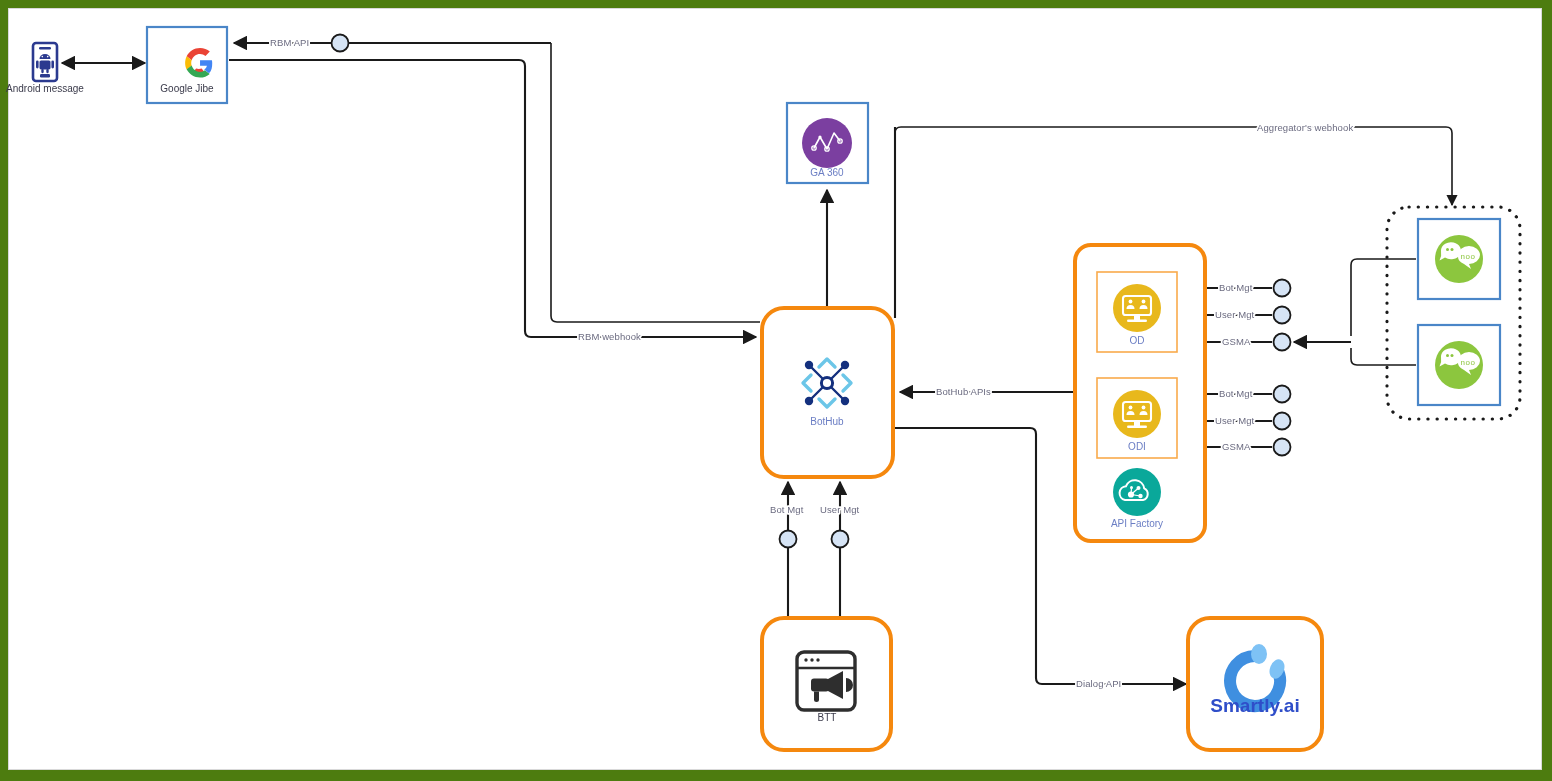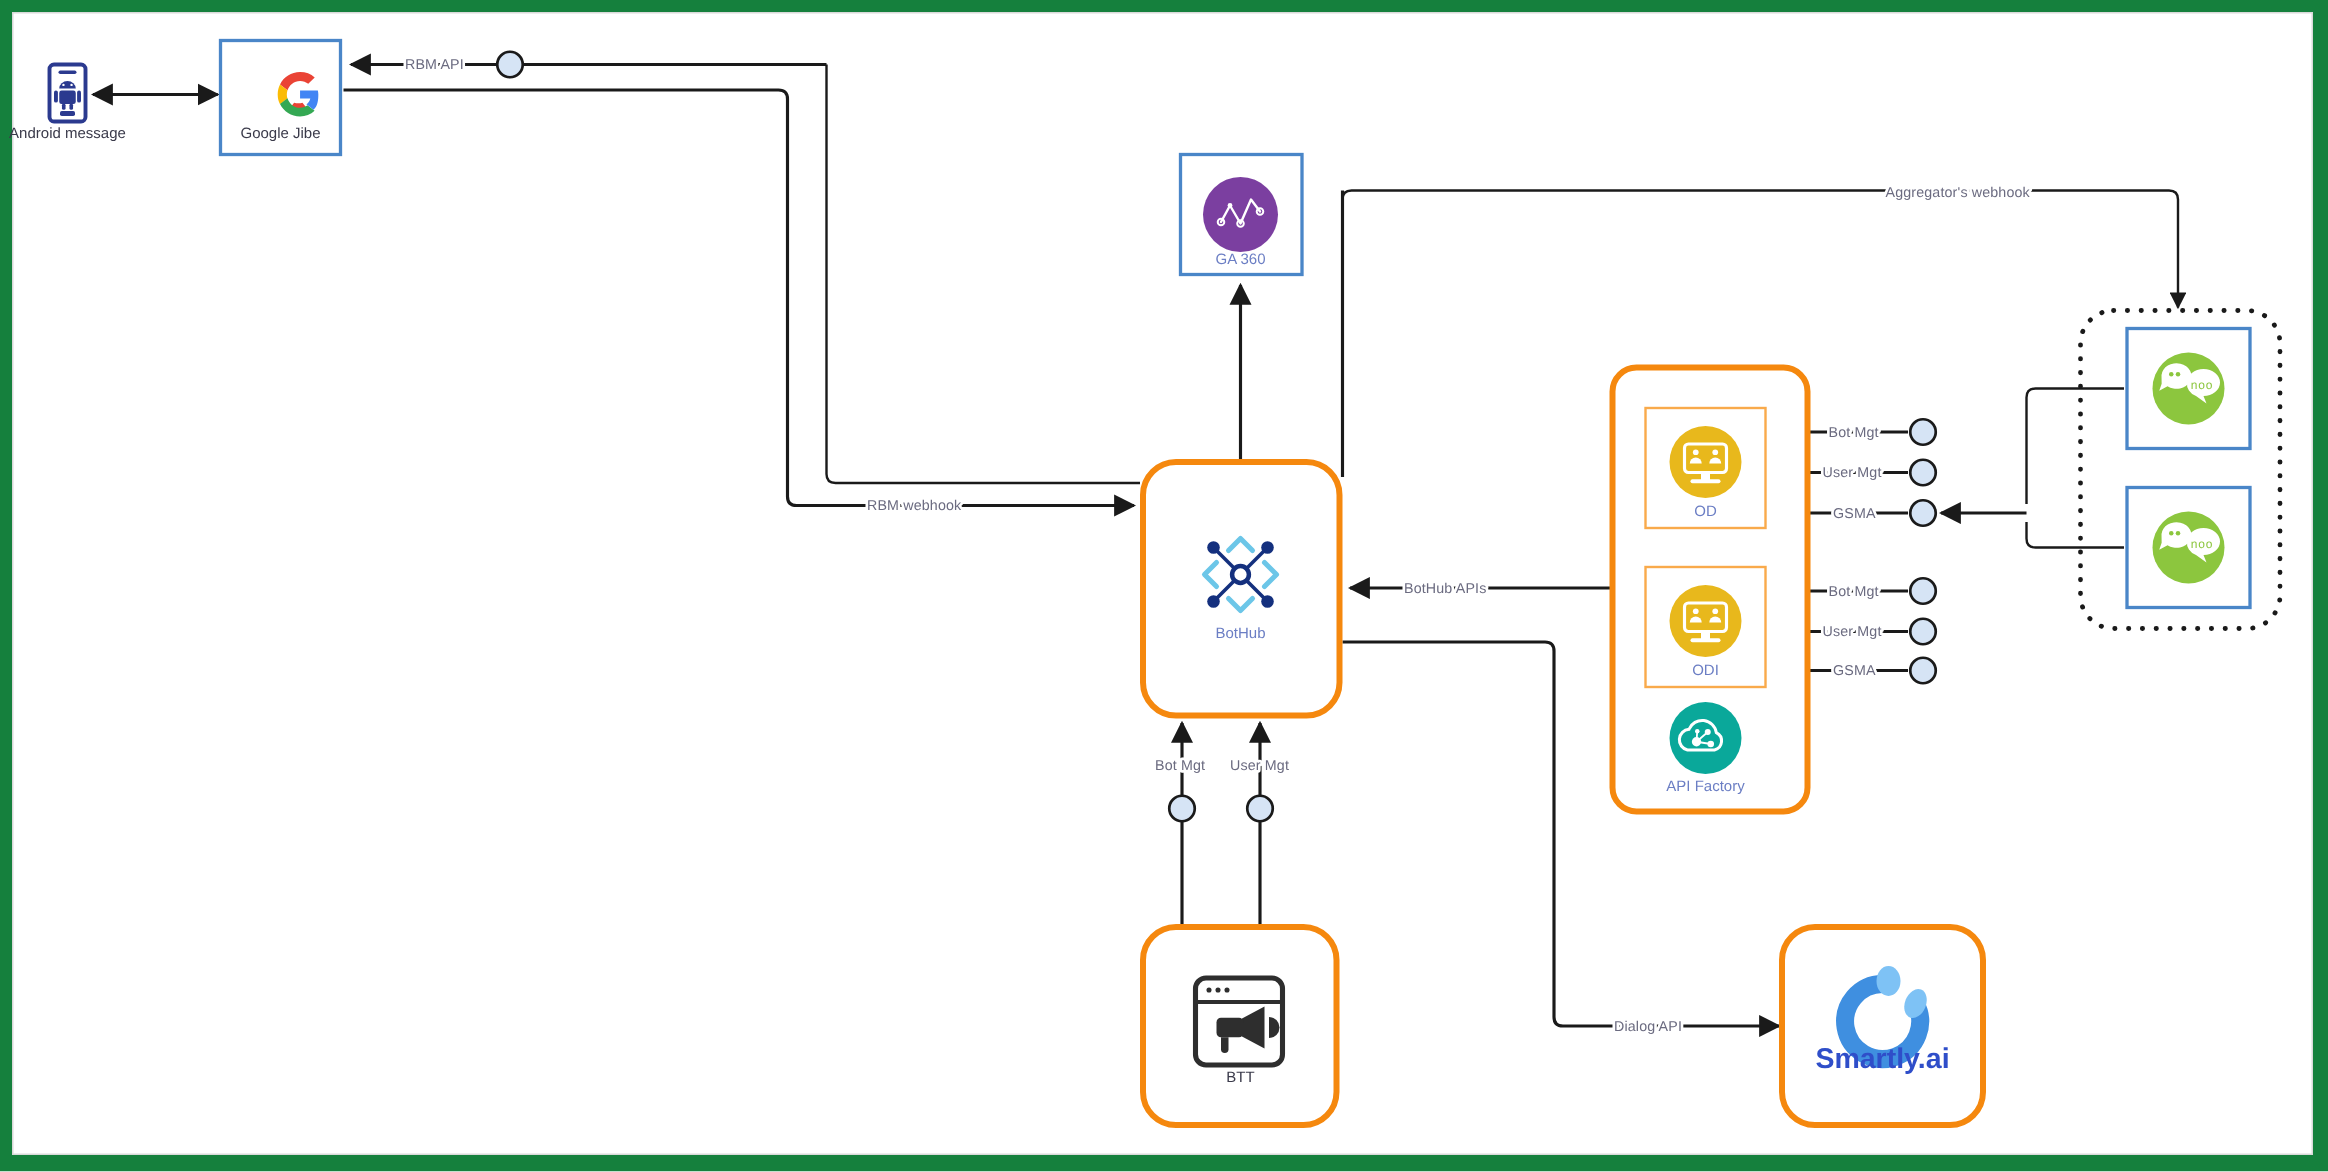--- a/index.html
+++ b/index.html
@@ -1,18 +1,18 @@
 <!DOCTYPE html>
 <html><head>
 <meta charset="utf-8">
 <title>Architecture Diagram</title>
 <style>
   html,body{margin:0;padding:0;background:#ffffff;}
   body{font-family:"Liberation Sans","DejaVu Sans",sans-serif;}
-  #canvas{position:relative;width:1552px;height:781px;background:#15803d;overflow:hidden;}
+  #canvas{position:relative;width:1552px;height:781px;background:#4d7c0f;overflow:hidden;}
   #page-frame{position:absolute;left:8px;top:8px;width:1534px;height:762px;border:1px solid #d9d9d9;background:#fff;box-sizing:border-box;}
   svg.layer{position:absolute;left:0;top:0;width:1552px;height:781px;overflow:visible;}
   .edge{fill:none;stroke:#1a1a1a;stroke-width:1.6;}
   .edge-thick{fill:none;stroke:#1a1a1a;stroke-width:2.1;}
   .edgelabel{font-family:"Liberation Sans","DejaVu Sans",sans-serif;font-size:9.5px;fill:#6b6b80;letter-spacing:.1px;}
   .node-label{font-family:"Liberation Sans","DejaVu Sans",sans-serif;font-size:10px;fill:#6b7ec4;text-anchor:middle;}
   .node-label-dark{font-family:"Liberation Sans","DejaVu Sans",sans-serif;font-size:10px;fill:#3a3a4a;text-anchor:middle;}
   .box-blue{fill:#ffffff;stroke:#4a86c8;stroke-width:2.2;}
   .box-orange{fill:#ffffff;stroke:#f5880e;stroke-width:4;}
   .box-orange-thin{fill:#ffffff;stroke:#f9aa4b;stroke-width:1.6;}

